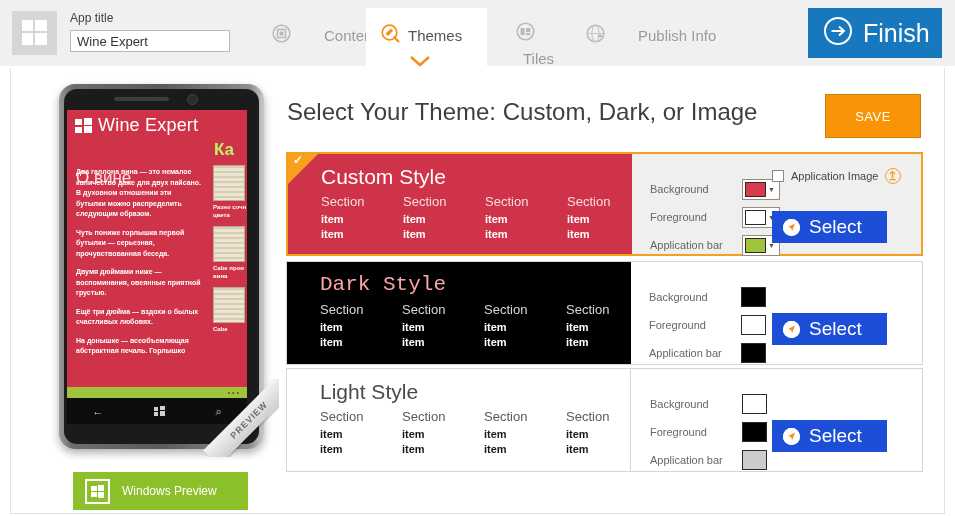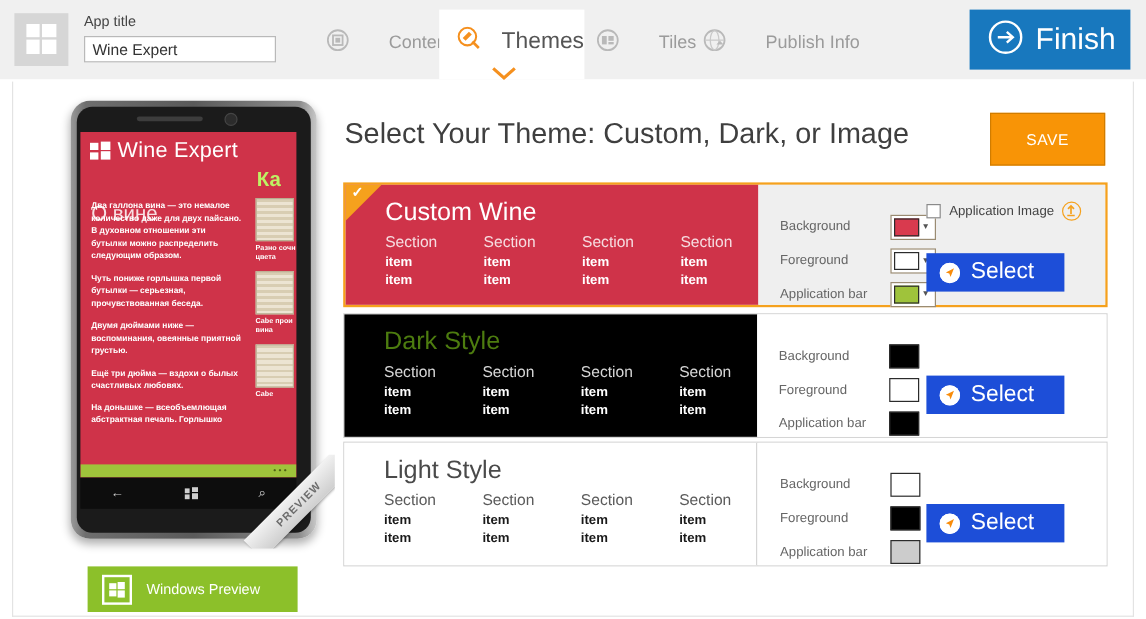--- a/index.html
+++ b/index.html
@@ -25,26 +25,26 @@
     position:absolute;left:70px;top:30px;width:160px;height:22px;
     border:1px solid #b9b9b9;background:#ffffff;
     font-family:"Liberation Sans", sans-serif;font-size:13px;color:#333;
     padding:0 6px;box-sizing:border-box;outline:none;
   }
 
   .tab{position:absolute;top:22px;height:26px;display:flex;align-items:center;gap:7px;
        font-size:15px;color:#9b9b9b;cursor:pointer;}
   .tab .lbl{line-height:1;margin-left:26px;}
   .tab-content{left:272px;}
-  .tab-tiles{left:497px;}
+  .tab-tiles{left:497px;flex-direction:column;}
   .tab-publish{left:586px;}
 
   .tab-active-card{position:absolute;left:366px;top:8px;width:121px;height:58px;background:#ffffff;}
-  .tab-themes{position:absolute;left:381px;top:22px;height:26px;display:flex;align-items:center;gap:17px;
-              font-size:19px;color:#555;cursor:pointer;}
+  .tab-themes{position:absolute;left:381px;top:22px;height:26px;display:flex;align-items:center;gap:7px;
+              font-size:15px;color:#555;cursor:pointer;}
   .chev{position:absolute;left:408px;top:54px;width:24px;height:14px;}
 
   .finish-btn{position:absolute;left:808px;top:8px;width:134px;height:50px;background:#1878be;
               display:flex;align-items:center;gap:10px;cursor:pointer;}
   .finish-btn .ic{margin-left:15px;}
   .finish-btn .lbl{color:#ffffff;font-size:25px;}
 
   
   .panel{position:absolute;left:10px;top:68px;width:935px;height:446px;background:#ffffff;
          border:1px solid #e3e3e3;border-top:none;box-sizing:border-box;}
@@ -120,21 +120,21 @@
   .row-dark{top:193px;height:104px;border:1px solid #d5d5d5;}
   .row-light{top:300px;height:104px;border:1px solid #d5d5d5;}
 
   .preview-side{position:absolute;left:0;top:0;width:345px;height:100%;box-sizing:border-box;}
   .row-custom .preview-side{background:#cf3349;width:344px;}
   .row-dark .preview-side{background:#000000;width:344px;}
   .row-light .preview-side{background:#ffffff;width:344px;border-right:1px solid #d5d5d5;}
 
   .style-name{position:absolute;left:33px;top:11px;font-size:21px;font-weight:300;}
   .row-custom .style-name{color:#ffffff;}
-  .row-dark .style-name{color:#4d7c0f;}
+  .row-dark .style-name{color:#fca5a5;font-family:Liberation Mono, monospace;}
   .row-light .style-name{color:#4a4a4a;}
 
   .sections{position:absolute;left:33px;top:40px;display:flex;gap:0;}
   .sec{width:82px;}
   .sec .s-head{font-size:13px;font-weight:300;margin-bottom:3px;}
   .sec .s-item{font-size:11px;font-weight:bold;line-height:15px;}
   .row-custom .sec .s-head{color:#f6dde1;}
   .row-custom .sec .s-item{color:#ffffff;}
   .row-dark .sec .s-head{color:#d7d7d7;}
   .row-dark .sec .s-item{color:#ffffff;}
@@ -324,21 +324,21 @@
 
     <div class="page-title">Select Your Theme: Custom, Dark, or Image</div>
     <div class="save-btn">
       <span>SAVE</span>
     </div>
 
     <div class="theme-row row-custom">
       <div class="preview-side">
         <div class="corner-check"></div>
         <div class="corner-check-mark">✓</div>
-        <div class="style-name">Custom Wine</div>
+        <div class="style-name">Custom Style</div>
         <div class="sections">
           <div class="sec">
               <div class="s-head">Section</div>
               <div class="s-item">item</div>
               <div class="s-item">item</div>
             </div>
           <div class="sec">
               <div class="s-head">Section</div>
               <div class="s-item">item</div>
               <div class="s-item">item</div>

